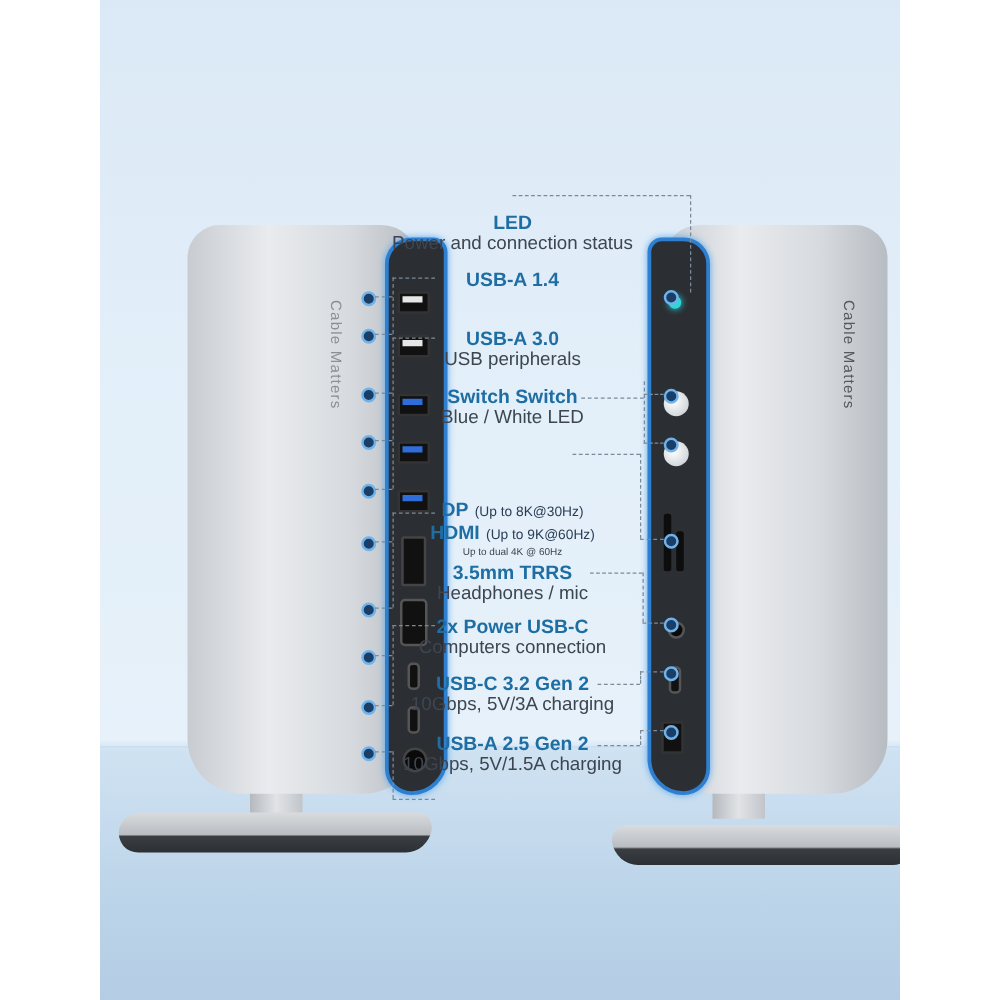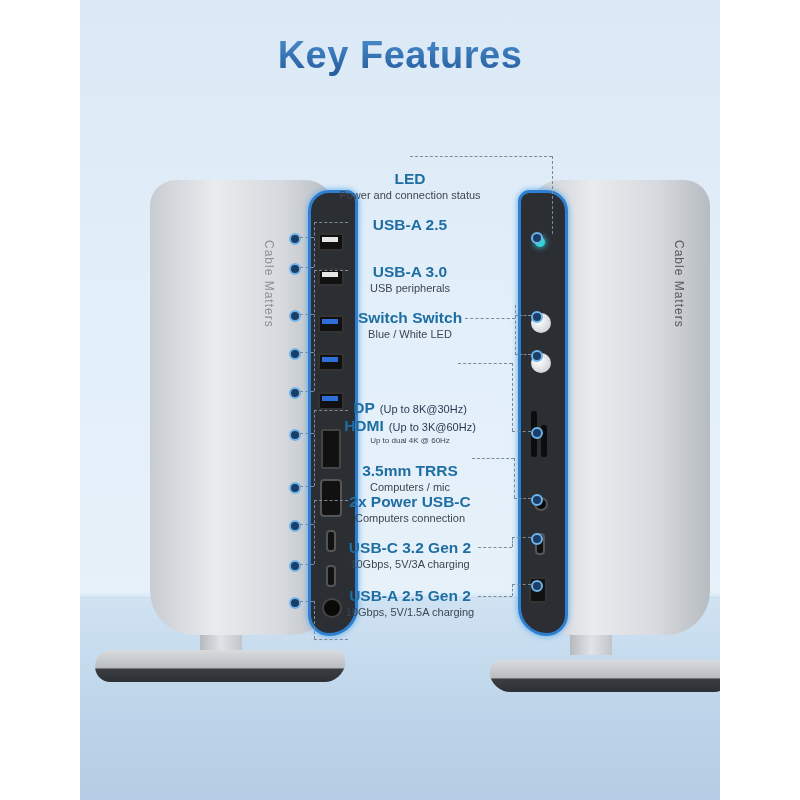--- a/index.html
+++ b/index.html
@@ -38,31 +38,30 @@
   .jack{width:10px;height:10px;border-radius:50%;background:#0a0a0a;border:2px solid #555;}
   .btn-round{width:20px;height:20px;border-radius:50%;background:radial-gradient(circle at 40% 40%,#ffffff,#d4d8dc 70%,#a9aeb4);}
   .led{width:10px;height:10px;border-radius:50%;background:#2fd6d6;box-shadow:0 0 6px #3ef;}
   .dot{position:absolute;width:8px;height:8px;border-radius:50%;border:2px solid #6fb3ea;background:#1a3e66;}
   
   .line{position:absolute;border-color:#7a8a99;border-style:dashed;border-width:0;}
   .h{border-top-width:1px;height:0;}
   .v{border-left-width:1px;width:0;}
   .feature{position:absolute;left:230px;width:200px;text-align:center;}
   .ft{font-family:"Liberation Sans",sans-serif;font-weight:bold;font-size:15.5px;color:#1f6ea3;line-height:18px;}
-  .fd{font-family:"Liberation Sans",sans-serif;font-size:11px;color:#3d4650;line-height:14px;}
+  .fd{font-family:"Liberation Sans",sans-serif;font-size:15px;color:#3d4650;line-height:14px;}
   .fs{font-family:"Liberation Sans",sans-serif;font-size:8px;color:#3d4650;line-height:10px;}
   .fn{font-weight:normal;font-size:11px;color:#2a3d55;}
 </style>
 </head>
 <body>
 
 <div class="scene">
   <div class="floor-line"></div>
 
-  <div class="title">Key Features</div>
 
   <div class="stand">
     <div class="stand-post" style="left:120px;top:560px;"></div>
     <div class="stand-base" style="left:15px;top:650px;width:250px;transform:skewX(-8deg);"></div>
   </div>
   <div class="dock dock-left">
     <div class="shell"></div>
     <div class="brand">Cable Matters</div>
     <div class="panel">
       <div class="port usb-a white" style="left:7px;top:40px;"></div>
@@ -154,42 +153,42 @@
   <div class="line h" style="left:432px;top:537px;width:19px;"></div>
   <div class="line h" style="left:398px;top:596px;width:34px;"></div>
   <div class="line v" style="left:432px;top:584px;height:12px;"></div>
   <div class="line h" style="left:432px;top:584px;width:19px;"></div>
 
   <div class="feature" style="top:170px;">
     <div class="ft">LED</div>
     <div class="fd">Power and connection status</div>
   </div>
   <div class="feature" style="top:216px;">
-    <div class="ft">USB-A 2.5</div>
+    <div class="ft">USB-A 1.4</div>
   </div>
   <div class="feature" style="top:263px;">
     <div class="ft">USB-A 3.0</div>
     <div class="fd">USB peripherals</div>
   </div>
   <div class="feature" style="top:309px;">
     <div class="ft">Switch Switch</div>
     <div class="fd">Blue / White LED</div>
   </div>
   <div class="feature" style="top:398px;">
     <span class="ft">DP</span>
     <span class="ft fn">(Up to 8K@30Hz)</span>
   </div>
   <div class="feature" style="top:416px;">
     <span class="ft">HDMI</span>
-    <span class="ft fn">(Up to 3K@60Hz)</span>
+    <span class="ft fn">(Up to 9K@60Hz)</span>
     <div class="fs">Up to dual 4K @ 60Hz</div>
   </div>
-  <div class="feature" style="top:462px;">
+  <div class="feature" style="top:450px;">
     <div class="ft">3.5mm TRRS</div>
-    <div class="fd">Computers / mic</div>
+    <div class="fd">Headphones / mic</div>
   </div>
   <div class="feature" style="top:493px;">
     <div class="ft">2x Power USB-C</div>
     <div class="fd">Computers connection</div>
   </div>
   <div class="feature" style="top:539px;">
     <div class="ft">USB-C 3.2 Gen 2</div>
     <div class="fd">10Gbps, 5V/3A charging</div>
   </div>
   <div class="feature" style="top:587px;">

